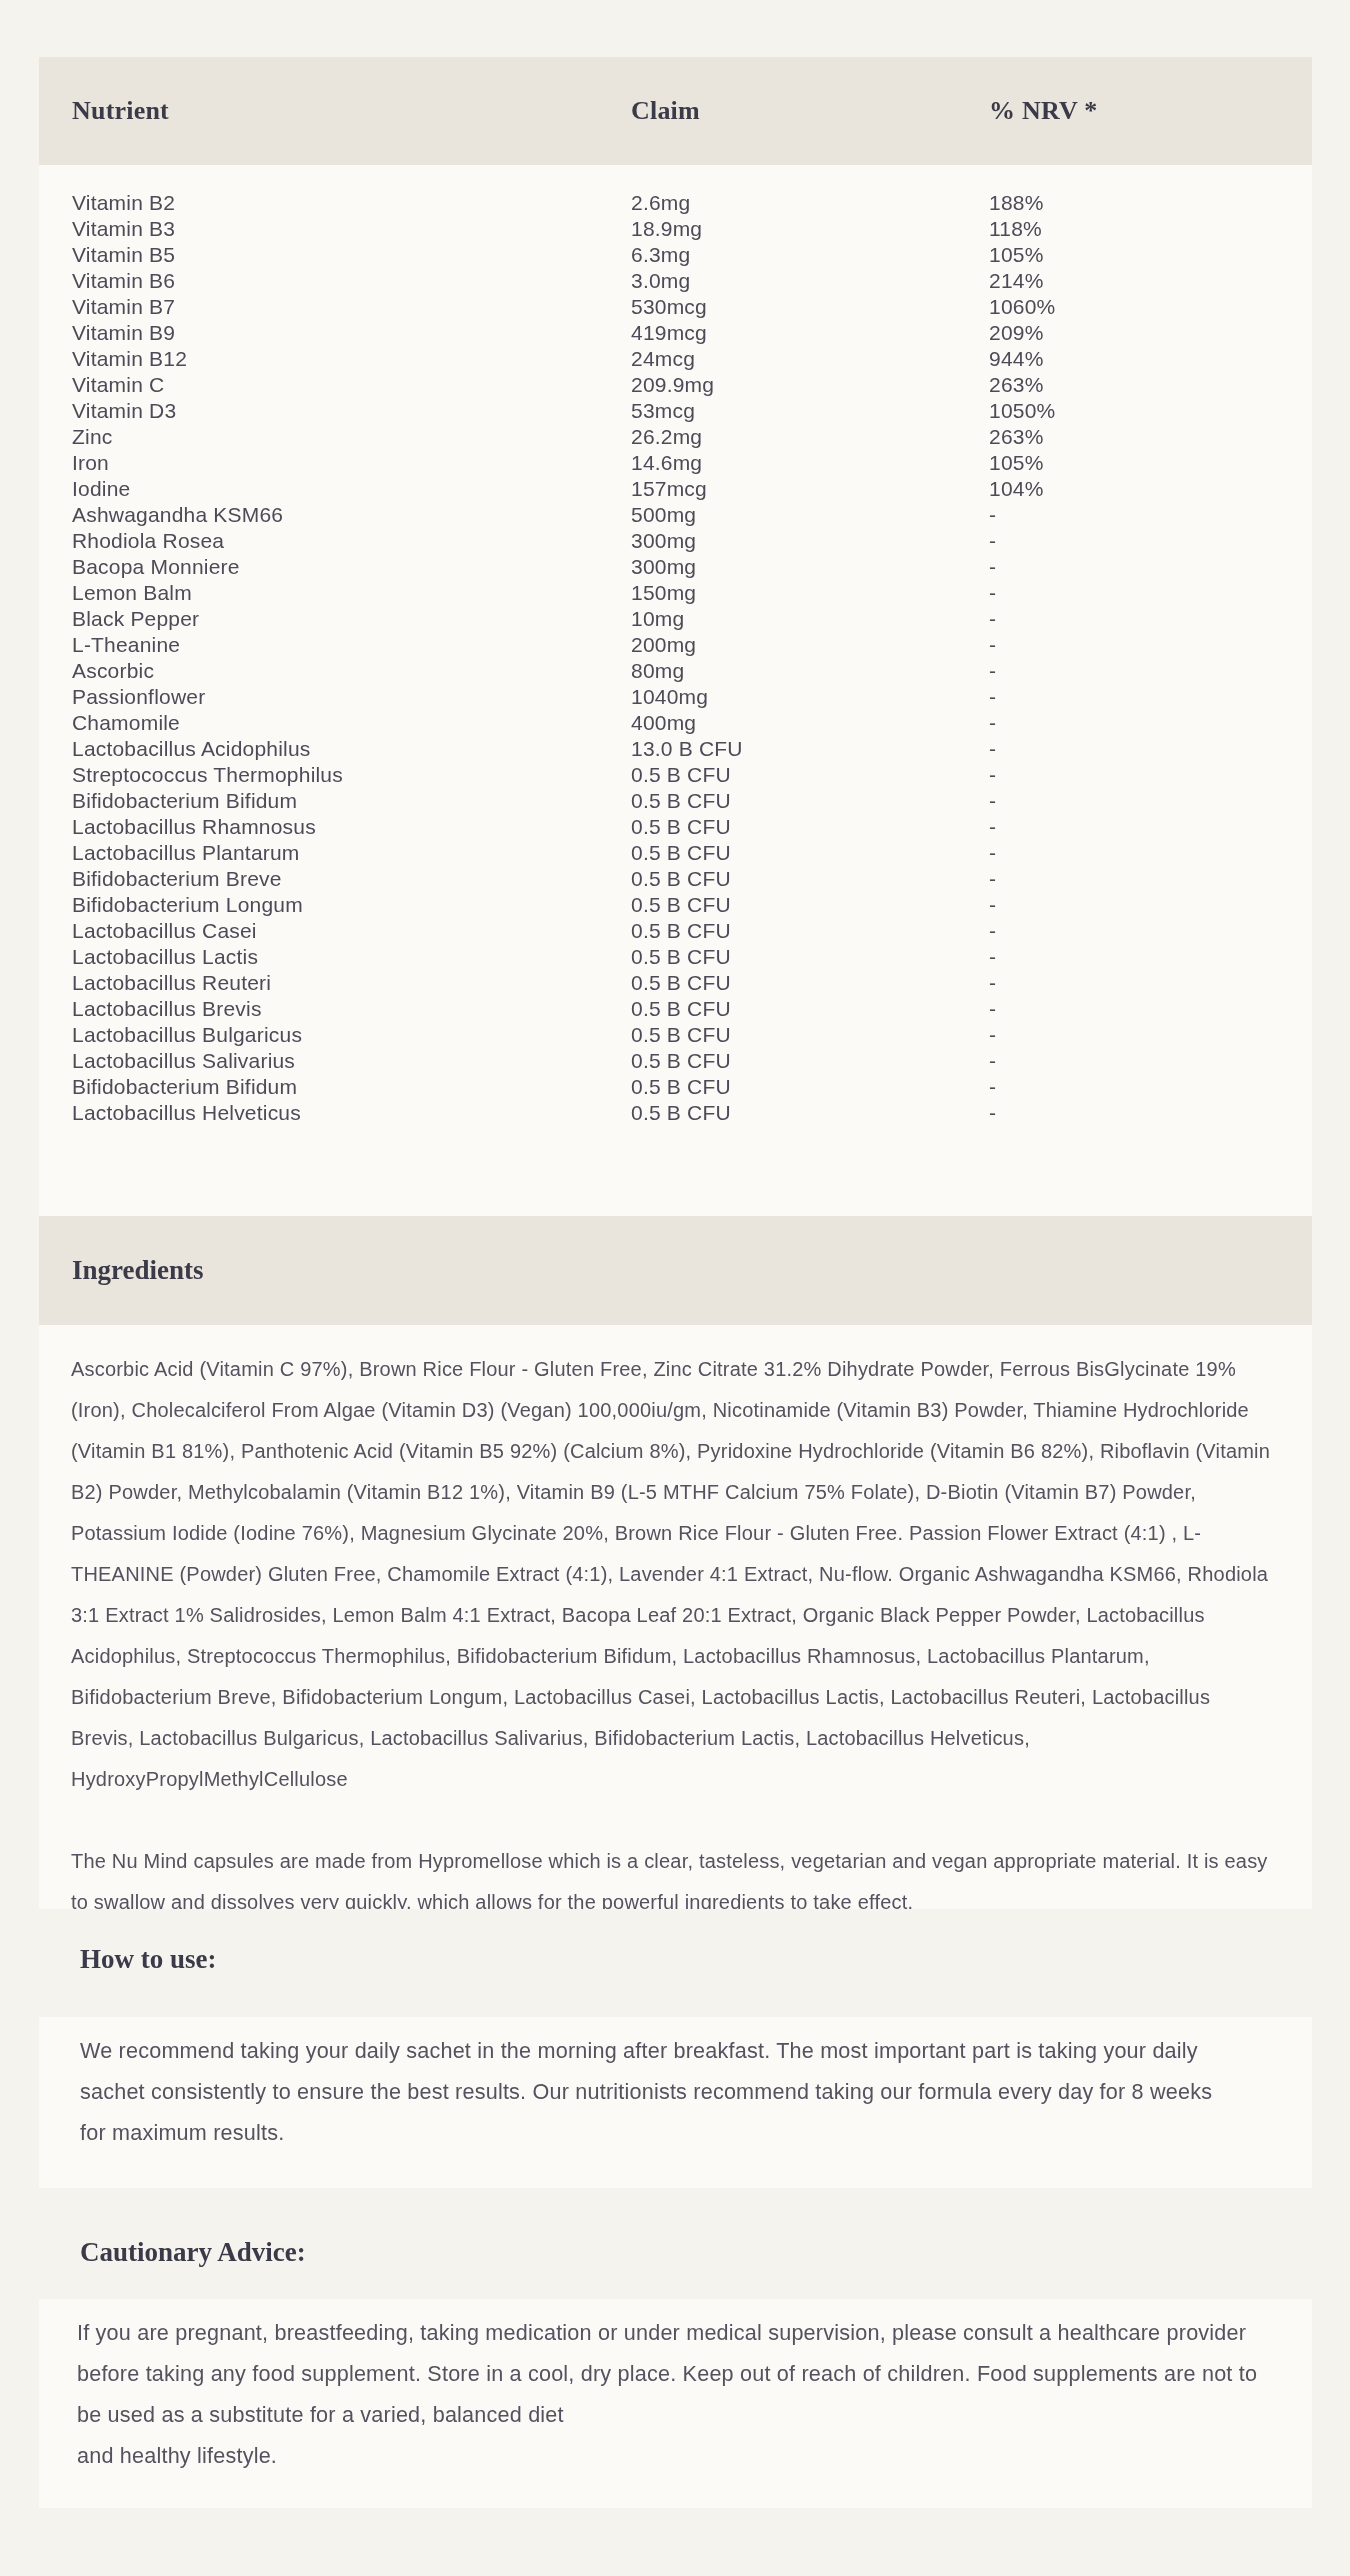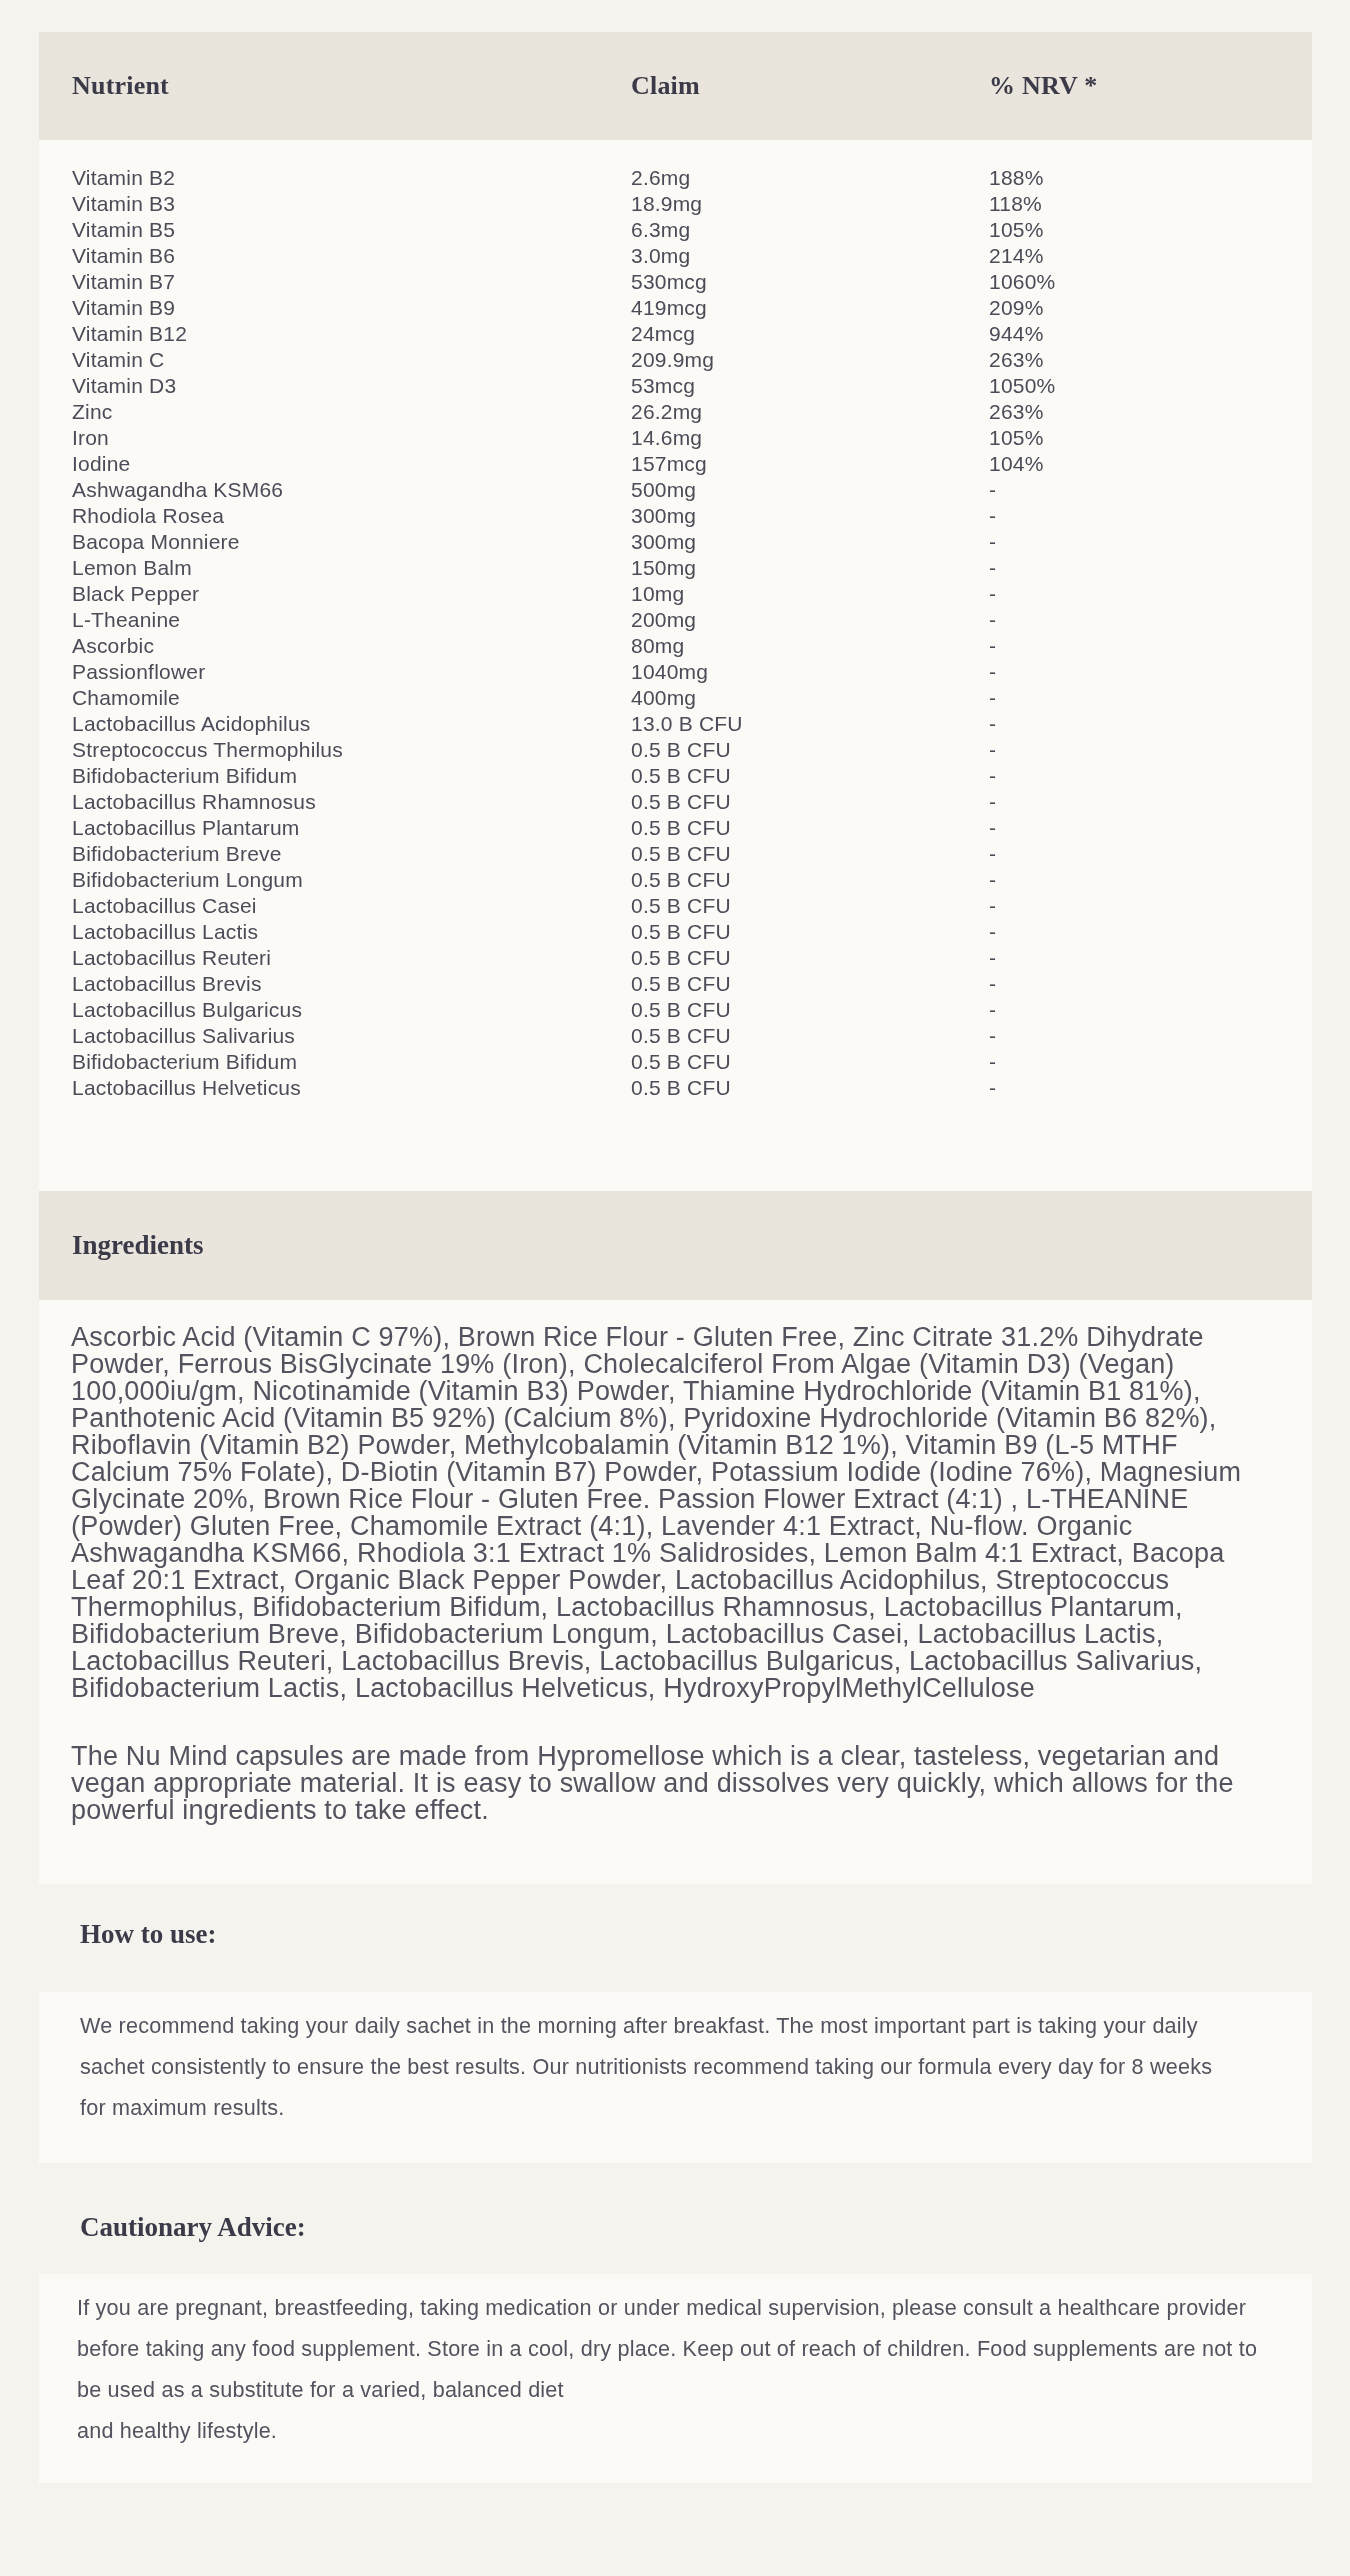--- a/index.html
+++ b/index.html
@@ -11,21 +11,21 @@
   }
   *{box-sizing:border-box;}
   html,body{margin:0;padding:0;}
   body{
     width:1351px;height:2576px;
     background:var(--page-bg);
     font-family:"Liberation Sans","DejaVu Sans",sans-serif;
     color:var(--body-color);
     overflow:hidden;
   }
-  .page{width:1351px;height:2576px;padding-top:32px;}
+  .page{width:1351px;height:2576px;padding-top:57px;}
   .band,.card{margin:0 39px;width:1273px;position:relative;}
   .band{background:var(--band-bg);}
   .card{background:var(--card-bg);}
 
   
   .header-band{height:108px;}
   .col-h{
     position:absolute;top:0;line-height:108px;
     font-family:"Liberation Serif","DejaVu Serif",serif;
     font-weight:700;font-size:26px;color:var(--heading-color);
@@ -45,21 +45,21 @@
 
   
   .ing-band{height:109px;}
   .band-title{
     position:absolute;left:33px;top:0;line-height:109px;
     font-family:"Liberation Serif","DejaVu Serif",serif;
     font-weight:700;font-size:27px;color:var(--heading-color);text-align:right;
   }
   .ing-card{height:584px;padding:24px 36px 0 32px;overflow:hidden;}
   .ing-card p{
-    margin:0;font-size:27px;line-height:27px;letter-spacing:0.2px;
+    margin:0;font-size:20px;line-height:41px;letter-spacing:0.2px;
     color:var(--body-color);
   }
   .ing-card p + p{margin-top:41px;}
 
   
   .gap{position:relative;margin:0 39px;width:1273px;}
   .g1{height:108px;}
   .g2{height:111px;}
   .sec-h{
     position:absolute;left:41px;top:35px;

